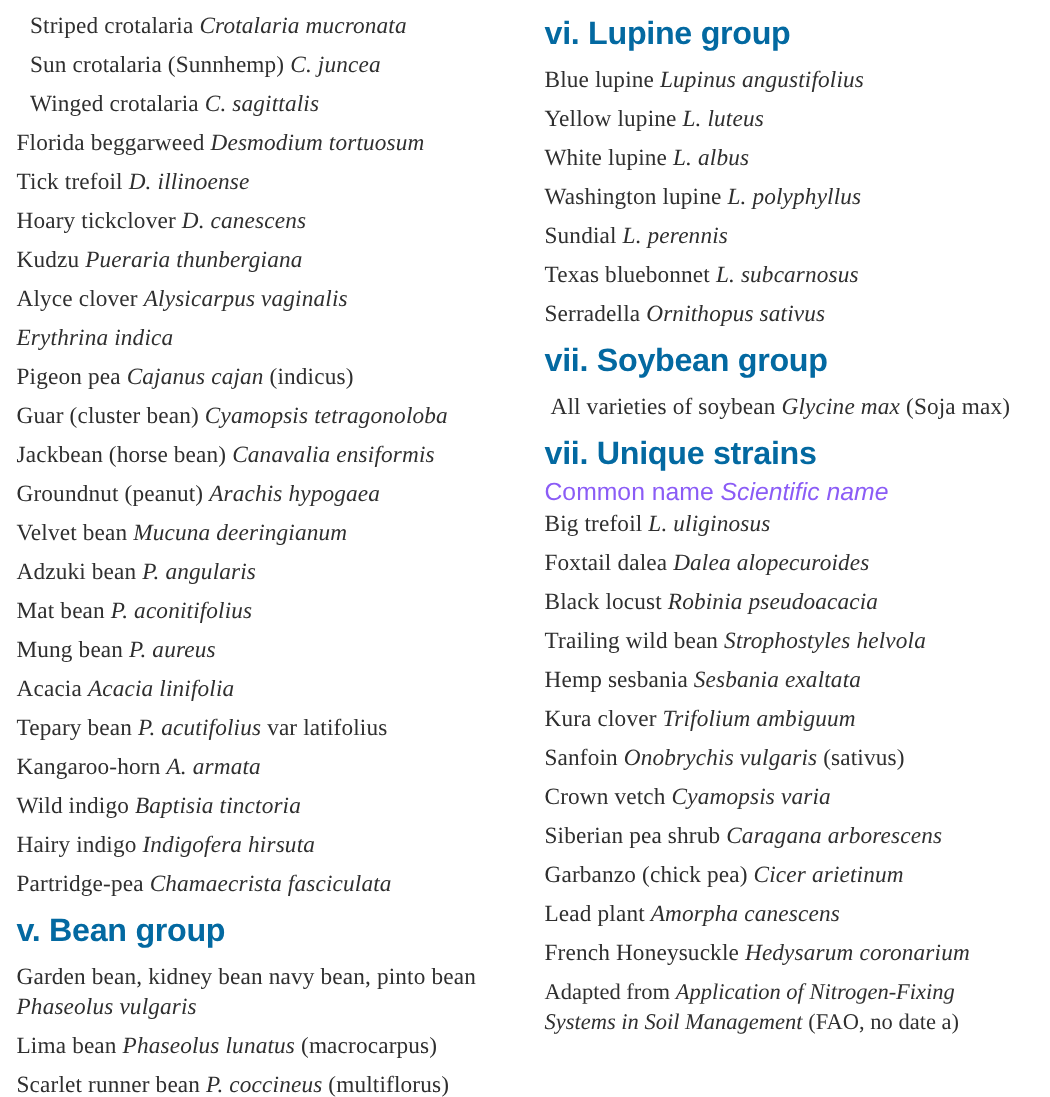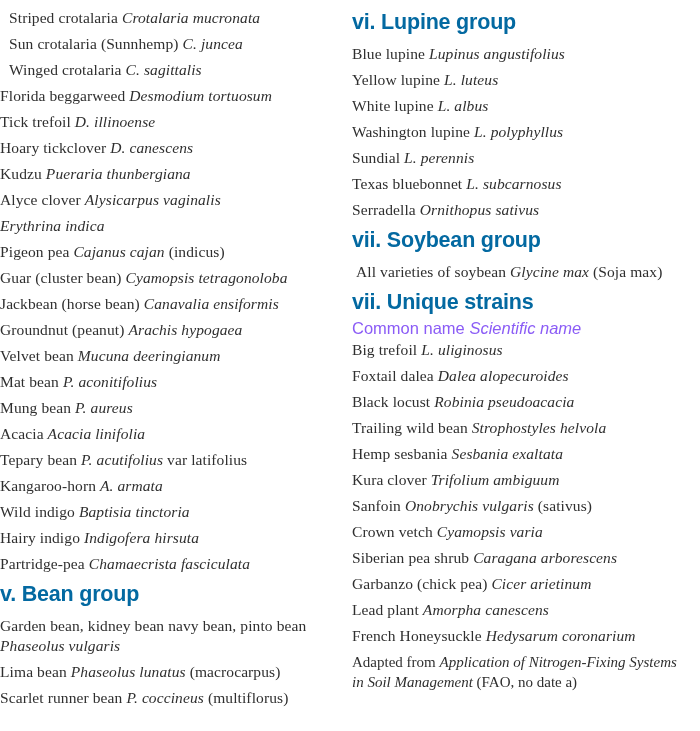--- a/index.html
+++ b/index.html
@@ -8,21 +8,21 @@
     height: 731px;
     background: #ffffff;
     overflow: hidden;
     font-family: "Liberation Serif", serif;
   }
   .page {
     display: flex;
     box-sizing: border-box;
     width: 692px;
     height: 731px;
-    padding: 8px 0 0 0;
+    padding: 8px 0 0 11px;
   }
   .col-left  { flex: 0 0 352px; width: 352px; }
   .col-right { flex: 1; min-width: 0; padding-right: 6px; }
 
   .entry {
     margin: 0 0 6px 0;
     font-size: 15.5px;
     line-height: 20px;
     color: #2f2f2f;
     letter-spacing: 0.1px;
@@ -71,20 +71,21 @@
         <p class="entry"><span>Tick trefoil </span><span class="sci">D. illinoense</span></p>
         <p class="entry"><span>Hoary tickclover </span><span class="sci">D. canescens</span></p>
         <p class="entry"><span>Kudzu </span><span class="sci">Pueraria thunbergiana</span></p>
         <p class="entry"><span>Alyce clover </span><span class="sci">Alysicarpus vaginalis</span></p>
         <p class="entry"><span class="sci">Erythrina indica</span></p>
         <p class="entry"><span>Pigeon pea </span><span class="sci">Cajanus cajan</span><span> (indicus)</span></p>
         <p class="entry"><span>Guar (cluster bean) </span><span class="sci">Cyamopsis tetragonoloba</span></p>
         <p class="entry"><span>Jackbean (horse bean) </span><span class="sci">Canavalia ensiformis</span></p>
         <p class="entry"><span>Groundnut (peanut) </span><span class="sci">Arachis hypogaea</span></p>
         <p class="entry"><span>Velvet bean </span><span class="sci">Mucuna deeringianum</span></p>
+        <p class="entry"><span>Adzuki bean </span><span class="sci">P. angularis</span></p>
         <p class="entry"><span>Mat bean </span><span class="sci">P. aconitifolius</span></p>
         <p class="entry"><span>Mung bean </span><span class="sci">P. aureus</span></p>
         <p class="entry"><span>Acacia </span><span class="sci">Acacia linifolia</span></p>
         <p class="entry"><span>Tepary bean </span><span class="sci">P. acutifolius</span><span> var latifolius</span></p>
         <p class="entry"><span>Kangaroo-horn </span><span class="sci">A. armata</span></p>
         <p class="entry"><span>Wild indigo </span><span class="sci">Baptisia tinctoria</span></p>
         <p class="entry"><span>Hairy indigo </span><span class="sci">Indigofera hirsuta</span></p>
         <p class="entry"><span>Partridge-pea </span><span class="sci">Chamaecrista fasciculata</span></p>
       </div>
 

